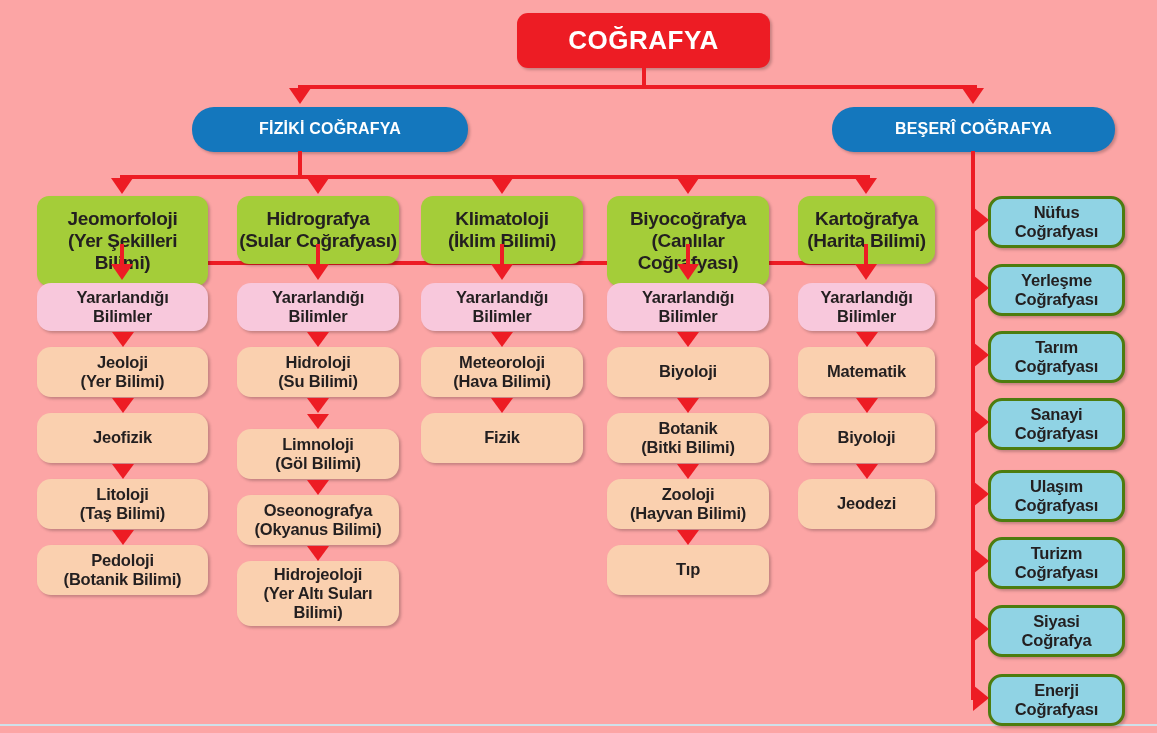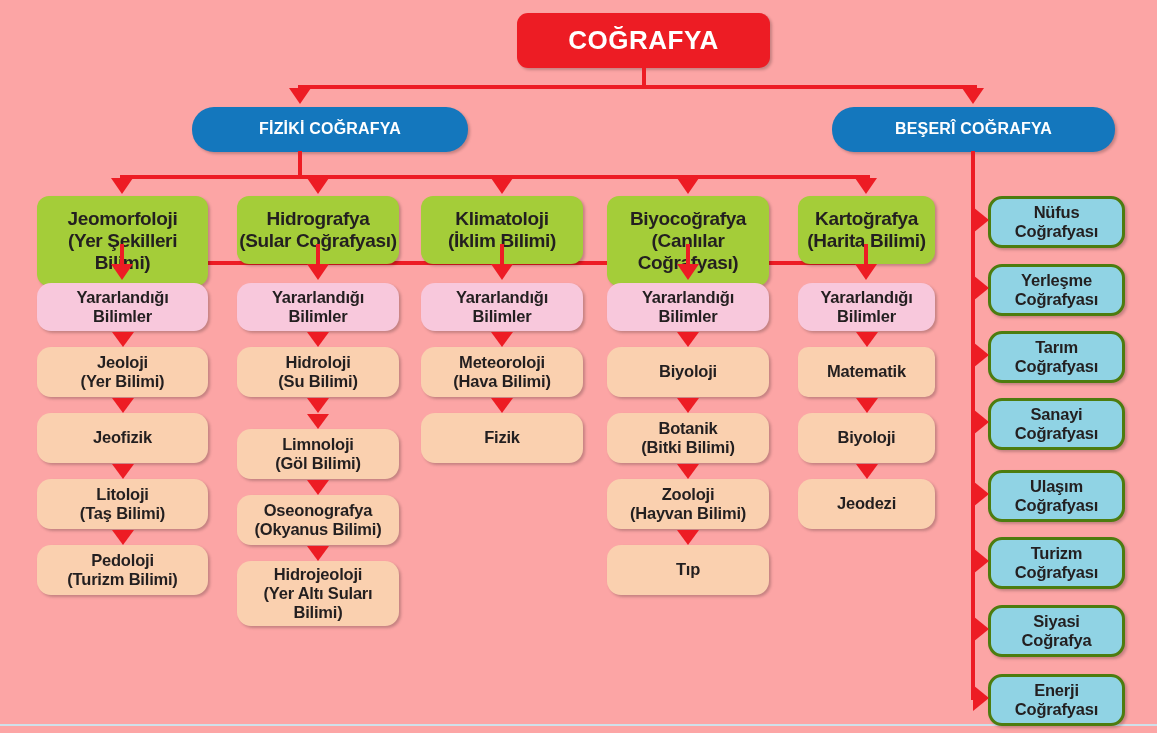--- a/index.html
+++ b/index.html
@@ -72,21 +72,21 @@
       <div class="node peach" style="min-height: 50px;">Jeofizik</div>
       <div class="gap">
         <div class="t"></div>
       </div>
       <div class="node peach" style="min-height: 50px;">Litoloji
 (Taş Bilimi)</div>
       <div class="gap">
         <div class="t"></div>
       </div>
       <div class="node peach" style="min-height: 50px;">Pedoloji
-(Turizm Bilimi)</div>
+(Botanik Bilimi)</div>
     </div>
     <div class="node green abs" style="left: 237px; top: 196px; width: 162px; min-height: 50px;">Hidrografya
 (Sular Coğrafyası)</div>
     <div class="tri-down" style="left: 307px; top: 178px;"></div>
     <div class="vl" style="left: 316px; top: 244px; width: 4px; height: 21px;"></div>
     <div class="tri-down" style="left: 307px; top: 264px;"></div>
     <div class="column" style="left: 237px; top: 283px; width: 162px;">
       <div class="node pink" style="min-height: 48px;">Yararlandığı
 Bilimler</div>
       <div class="gap">

